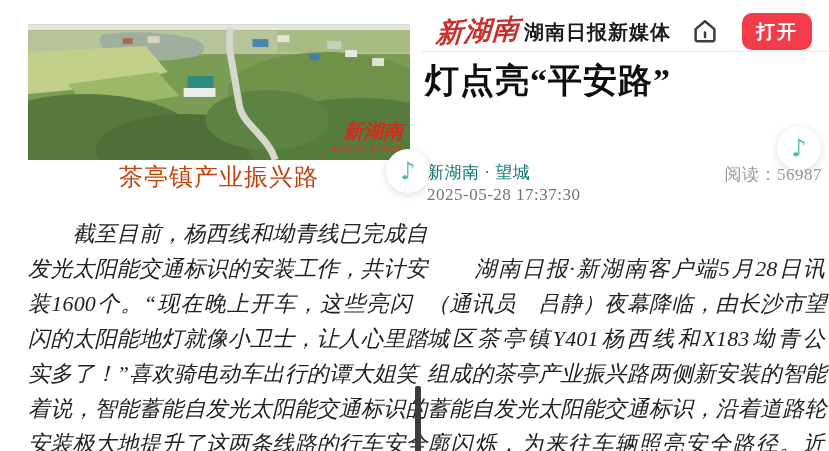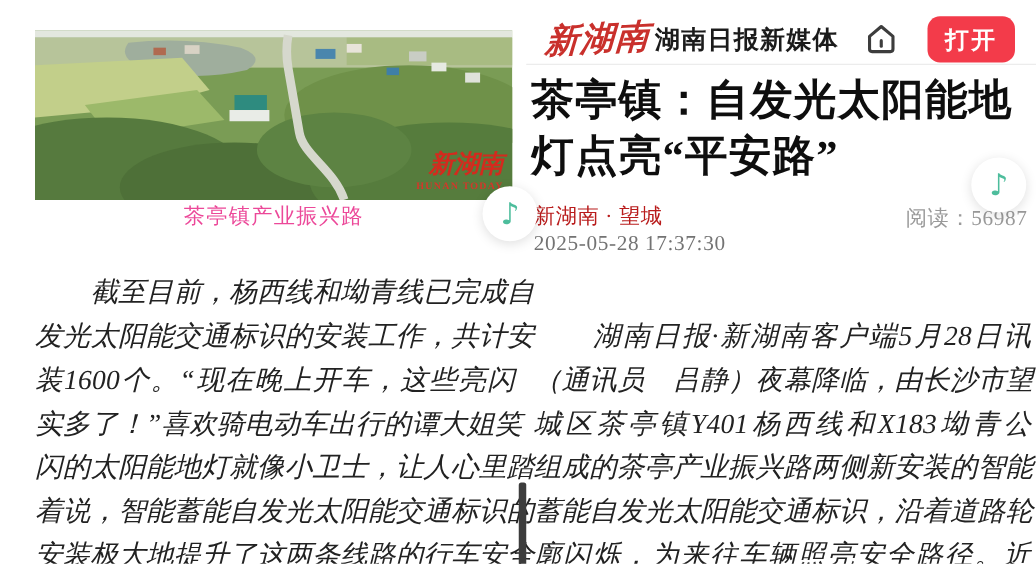--- a/index.html
+++ b/index.html
@@ -6,21 +6,21 @@
   body{
     width:829px;height:451px;position:relative;overflow:hidden;
     background:#ffffff;
     font-family:"Liberation Serif","DejaVu Serif",serif;
   }
   
   .photo-wrap{position:absolute;left:28px;top:24px;width:382px;height:136px;overflow:hidden;}
   .photo-wrap svg{display:block;}
   .photo-caption{
     position:absolute;left:28px;top:161px;width:382px;
-    text-align:center;font-size:17px;color:#ec4899;letter-spacing:1px;
+    text-align:center;font-size:24px;color:#c2410c;letter-spacing:1px;
   }
   .body-col{position:absolute;font-size:22px;color:#222222;}
   .body-col .tline{
     height:35px;line-height:35px;white-space:nowrap;
     text-align:justify;text-align-last:justify;letter-spacing:0.2px;font-style:italic;
   }
   .body-left{left:28px;top:216px;width:384px;}
   .body-right{left:427px;top:251px;width:398px;}
   
   .logo{
@@ -38,21 +38,21 @@
     background:#f33b4a;color:#ffffff;border:none;border-radius:10px;
     font-size:19px;font-weight:bold;font-family:"Liberation Sans","DejaVu Sans",sans-serif;
     letter-spacing:2px;cursor:pointer;
   }
   .header-divider{position:absolute;left:421px;top:51px;width:408px;height:1px;background:#ececec;}
   
   .headline{
     position:absolute;left:425px;top:58px;width:402px;
     font-size:34px;font-weight:bold;color:#0e0e0e;line-height:45px;letter-spacing:1px;
   }
-  .byline-source{position:absolute;left:427px;top:161px;font-size:17px;color:#b91c1c;letter-spacing:0.5px;}
+  .byline-source{position:absolute;left:427px;top:161px;font-size:17px;color:#0f766e;letter-spacing:0.5px;}
   .byline-date{position:absolute;left:427px;top:185px;font-size:17px;color:#737373;letter-spacing:0.5px;}
   .read-count{position:absolute;right:7px;top:163px;font-size:17px;color:#9a9a9a;letter-spacing:0.5px;}
   
   .note-btn{
     position:absolute;width:44px;height:44px;border-radius:50%;
     background:#ffffff;box-shadow:0 2px 9px rgba(0,0,0,0.13);
     display:flex;align-items:center;justify-content:center;
     border:none;cursor:pointer;padding:0;
   }
   .note-btn .glyph{font-size:24px;color:#4dbd9c;font-family:"DejaVu Sans",sans-serif;}
@@ -93,41 +93,40 @@
     <text x="376" y="127" text-anchor="end" font-size="8" font-weight="bold" letter-spacing="1" fill="#d4372a">HUNAN TODAY</text>
   </svg>
 </div>
 
 <div class="photo-caption">茶亭镇产业振兴路</div>
 
 <div class="body-col body-left">
   <div class="tline">　　截至目前，杨西线和坳青线已完成自</div>
   <div class="tline">发光太阳能交通标识的安装工作，共计安</div>
   <div class="tline">装1600个。“现在晚上开车，这些亮闪</div>
+  <div class="tline">闪的太阳能地灯就像小卫士，让人心里踏</div>
   <div class="tline">实多了！”喜欢骑电动车出行的谭大姐笑</div>
-  <div class="tline">闪的太阳能地灯就像小卫士，让人心里踏</div>
   <div class="tline">着说，智能蓄能自发光太阳能交通标识的</div>
   <div class="tline">安装极大地提升了这两条线路的行车安全</div>
 </div>
 
 <div class="logo">新湖南</div>
 <div class="brand">湖南日报新媒体</div>
 
 <button class="home-btn">
   <svg width="30" height="30" viewBox="0 0 24 24">
     <path d="M4.5 10.5 L12 4.2 L19.5 10.5 L19.5 18.6 A1.6 1.6 0 0 1 17.9 20.2 L6.1 20.2 A1.6 1.6 0 0 1 4.5 18.6 Z" fill="none" stroke="#3d3d3d" stroke-width="2" stroke-linejoin="round"></path>
     <line x1="12" y1="13.2" x2="12" y2="16.8" stroke="#3d3d3d" stroke-width="2" stroke-linecap="round"></line>
   </svg>
 </button>
 
 <button class="open-btn">打开</button>
 <div class="header-divider"></div>
 
 <div class="headline">
-  <div>茶亭镇：自发光太阳能地</div>
   <div>灯点亮“平安路”</div>
 </div>
 
 <div class="byline-source">新湖南 · 望城</div>
 <div class="byline-date">2025-05-28 17:37:30</div>
 <div class="read-count">阅读：56987</div>
 
 <button class="note-btn note-left">
   <span class="glyph">♪</span>
 </button>

